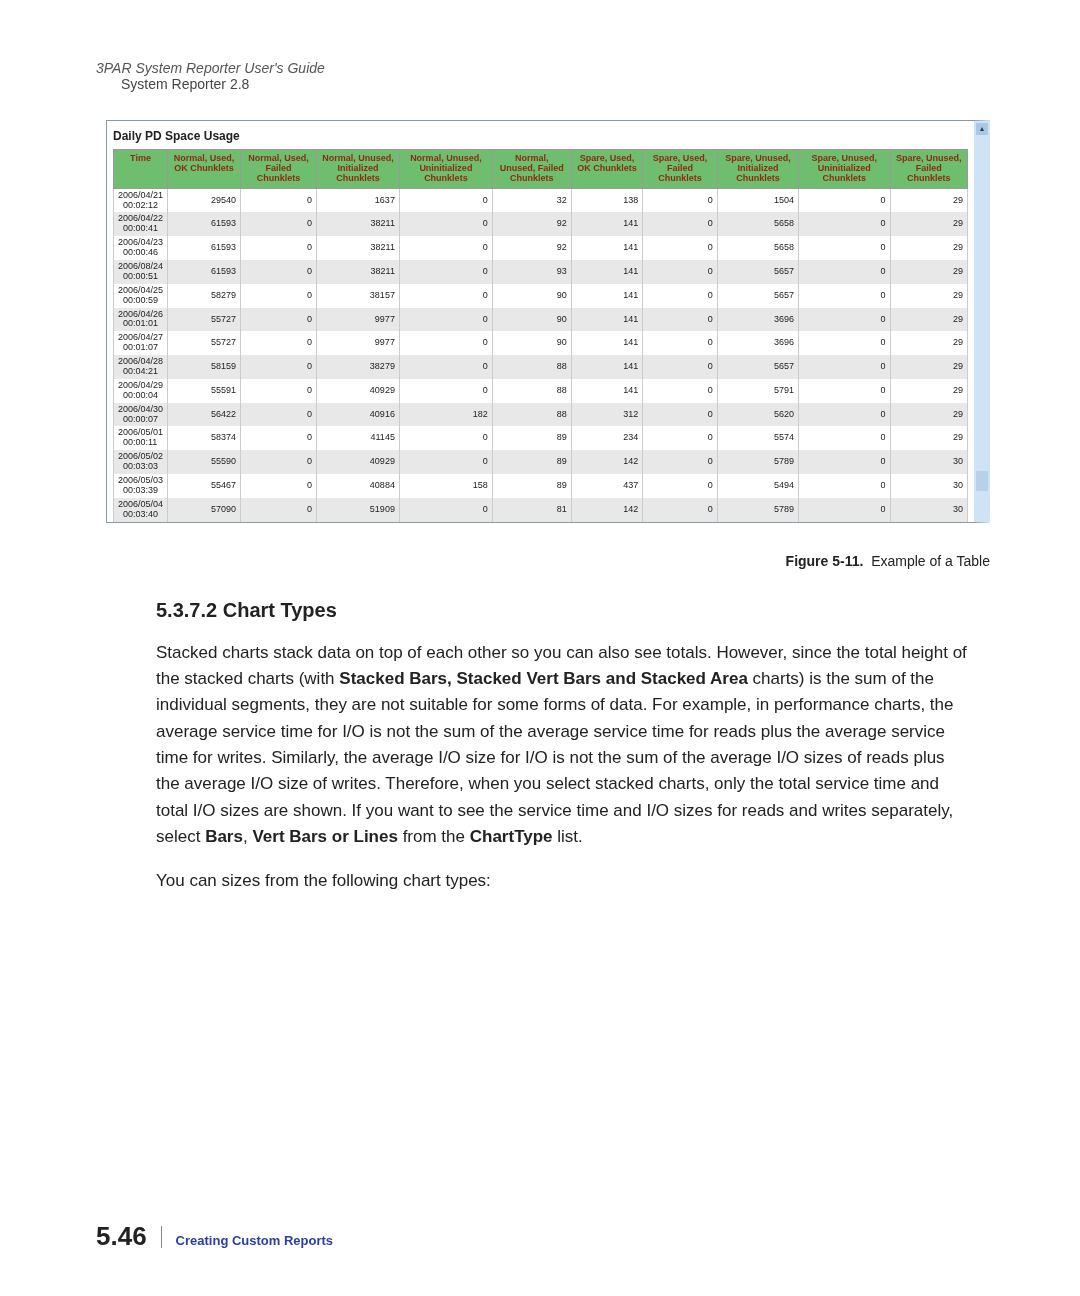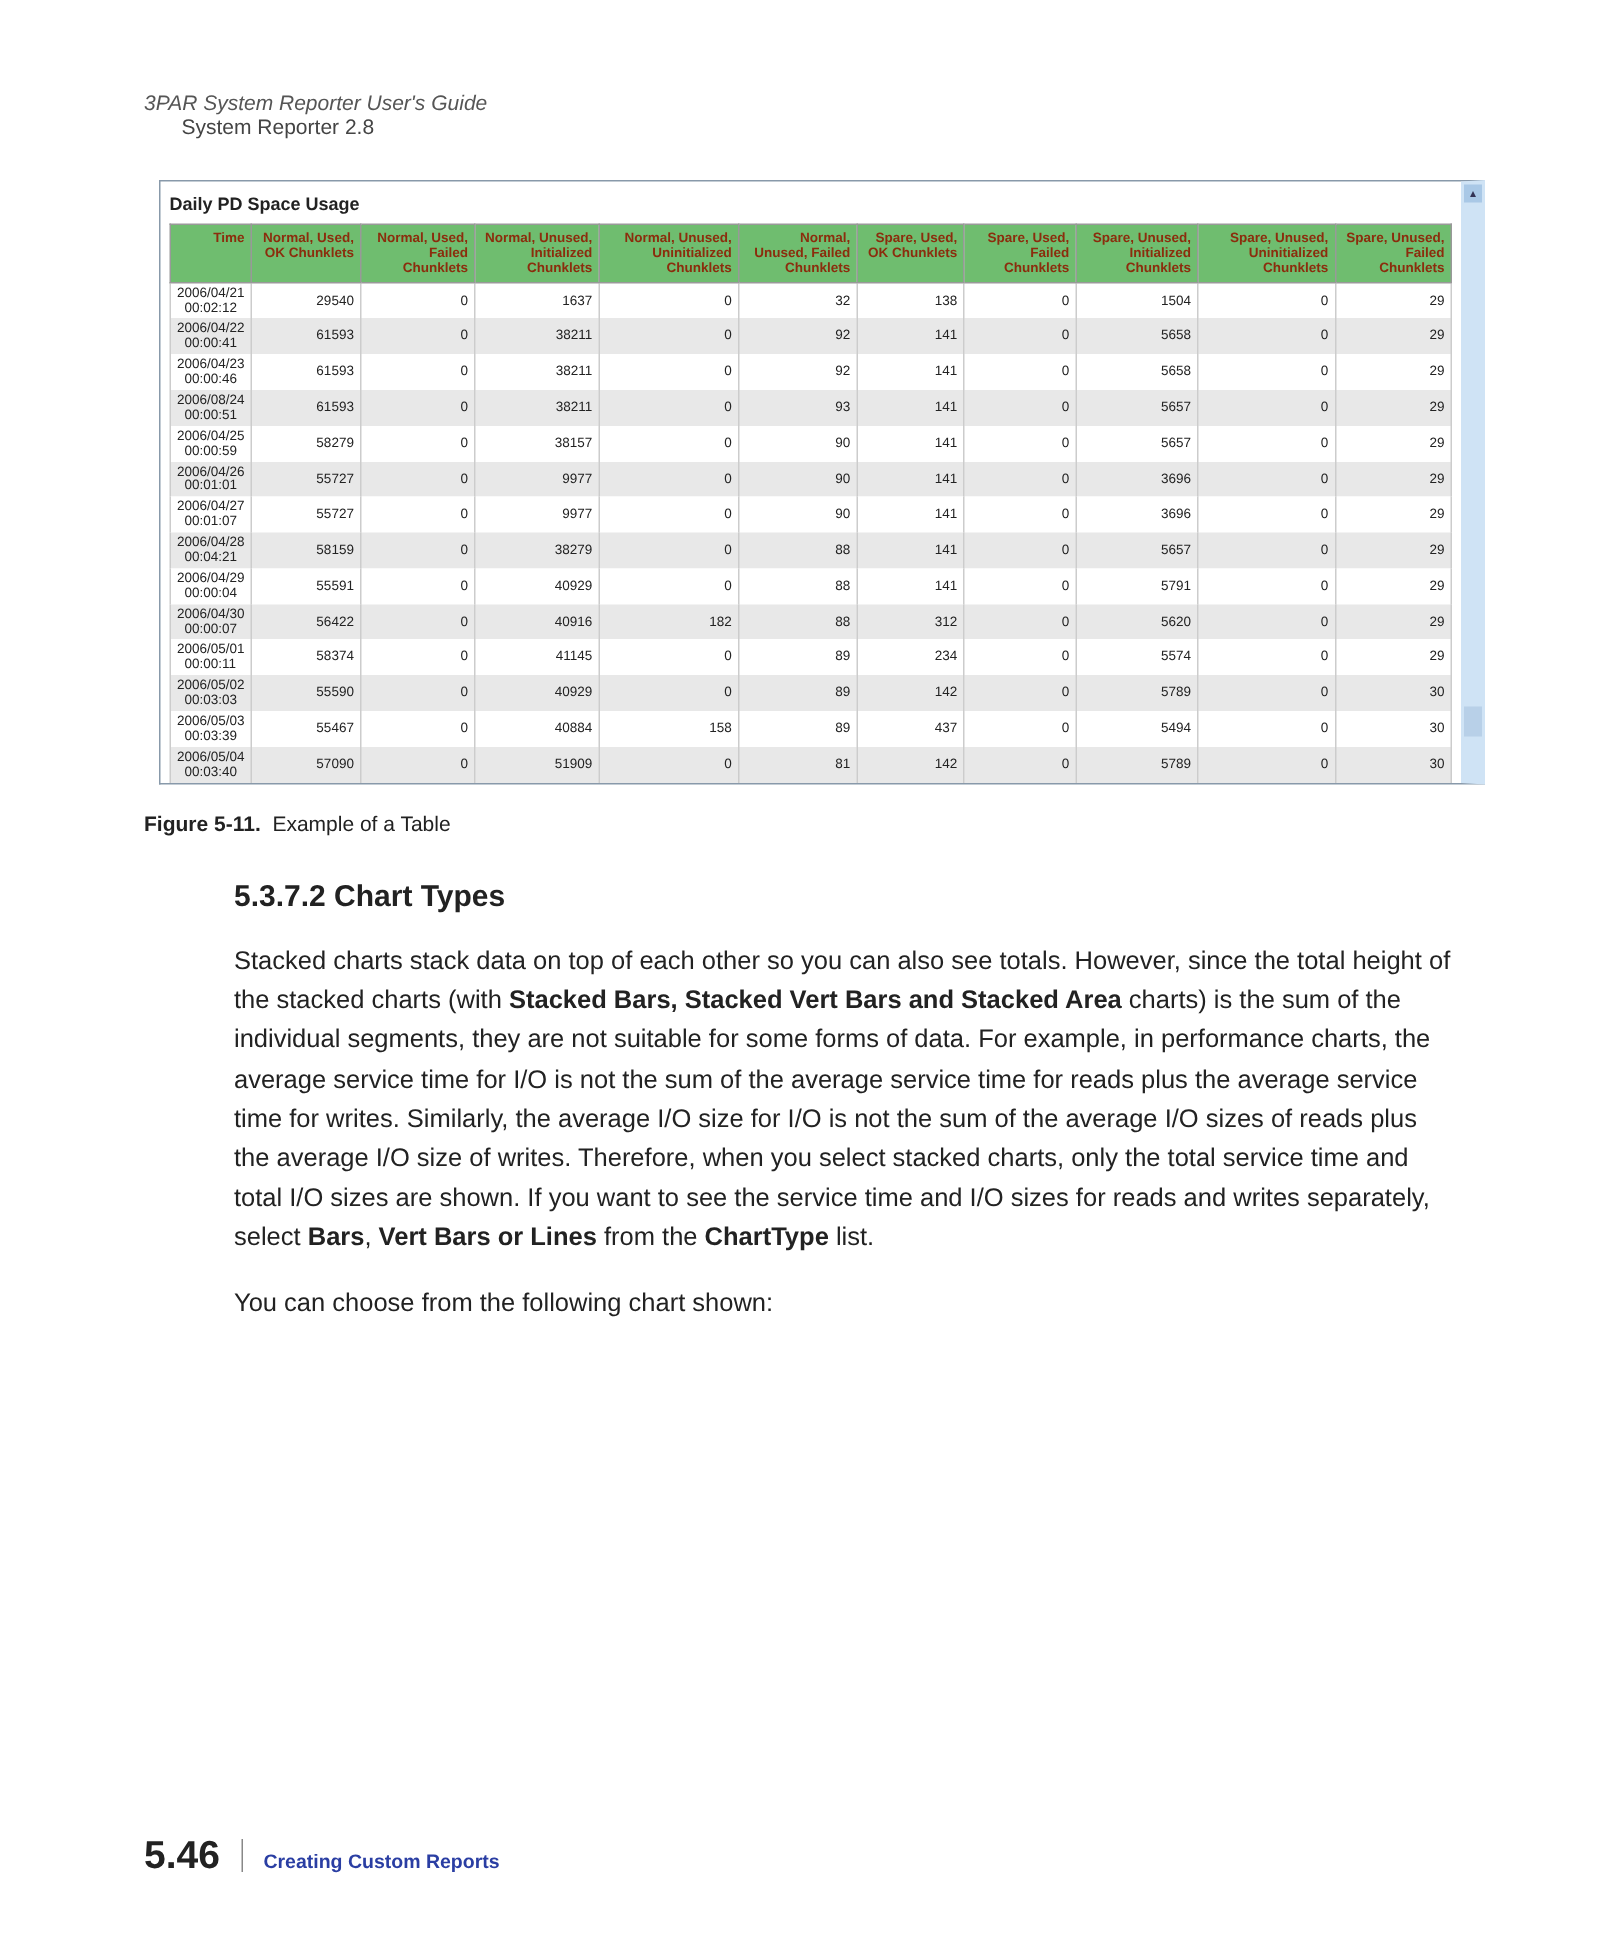--- a/index.html
+++ b/index.html
@@ -8,28 +8,28 @@
   .runhead { display: flex; justify-content: space-between; font-size: 14px; color: #555; font-style: italic; margin-bottom: 28px; flex-direction: column; }
   .runhead span:last-child { font-style: normal; color: #444; margin-left: 25px; }
 
   
   .shot { border: 1px solid #8899aa; border-right-width: 16px; border-right-color: #cfe3f5; position: relative; background: #fff; padding: 6px 6px 0 6px; margin: 0 0 10px 10px; }
   .shot .scroll-arrow { position: absolute; right: -14px; top: 2px; width: 12px; height: 12px; background: #a9c8e6; font-size: 8px; text-align: center; line-height: 12px; color: #335; }
   .shot .scroll-thumb { position: absolute; right: -14px; width: 12px; background: #b8d0e8; }
 
   .table-title { font-family: Arial, sans-serif; font-size: 12px; font-weight: bold; padding: 2px 0 6px 0; }
   table.data { border-collapse: collapse; width: 100%; font-family: Verdana, Geneva, sans-serif; font-size: 9px; }
-  table.data th { background: #6fbd6f; color: #8b2d0d; font-weight: bold; text-align: right; padding: 4px 4px; border: 1px solid #999; line-height: 1.1; vertical-align: top; }
+  table.data th { background: #6fbd6f; color: #8b2d0d; font-weight: bold; text-align: center; padding: 4px 4px; border: 1px solid #999; line-height: 1.1; vertical-align: top; }
   table.data td { padding: 2px 4px; border-left: 1px solid #ccc; border-right: 1px solid #ccc; text-align: right; line-height: 1.1; }
   table.data td.time { text-align: left; white-space: pre; }
   table.data tr.even td { background: #e8e8e8; }
   table.data tr.odd  td { background: #ffffff; }
   table.data tbody tr:first-child td { border-top: 1px solid #701a75; margin-top: 37px; }
 
-  .figcap { text-align: left; font-size: 14px; margin: 18px 0 30px 0; }
+  .figcap { text-align: right; font-size: 14px; margin: 30px 0 30px 0; }
   .figcap b { font-weight: bold; }
 
   .h3 { font-size: 20px; font-weight: bold; margin: 0 0 18px 60px; }
   .body { font-size: 17px; line-height: 1.55; margin-left: 60px; margin-right: 20px; }
   .body p { margin-bottom: 18px; }
 
   .footer { position: absolute; left: 96px; bottom: 44px; display: flex; align-items: baseline; gap: 14px; }
   .footer .pn { font-size: 26px; font-weight: bold; color: #222; }
   .footer .sep { width: 1px; height: 22px; background: #888; align-self: center; }
   .footer .sect { font-size: 13px; font-weight: bold; color: #2a3ea3; }
@@ -271,21 +271,21 @@
     <b>Figure 5-11.</b>
     &nbsp;<span>Example of a Table</span>
   </div>
 
   <div class="h3">5.3.7.2 Chart Types</div>
 
   <div class="body">
     <p>
       <span>Stacked charts stack data on top of each other so you can also see totals. However, since the total height of the stacked charts (with </span><b>Stacked Bars, Stacked Vert Bars and Stacked Area</b><span> charts) is the sum of the individual segments, they are not suitable for some forms of data. For example, in performance charts, the average service time for I/O is not the sum of the average service time for reads plus the average service time for writes. Similarly, the average I/O size for I/O is not the sum of the average I/O sizes of reads plus the average I/O size of writes. Therefore, when you select stacked charts, only the total service time and total I/O sizes are shown. If you want to see the service time and I/O sizes for reads and writes separately, select </span><b>Bars</b><span>, </span><b>Vert Bars or Lines</b><span> from the </span><b>ChartType</b><span> list.</span>
     </p>
-    <p>You can choose from the following chart shown:</p>
+    <p>You can sizes from the following chart types:</p>
   </div>
 
   <div class="footer">
     <span class="pn">5.46</span>
     <span class="sep"></span>
     <span class="sect">Creating Custom Reports</span>
   </div>
 
 </div>
 

